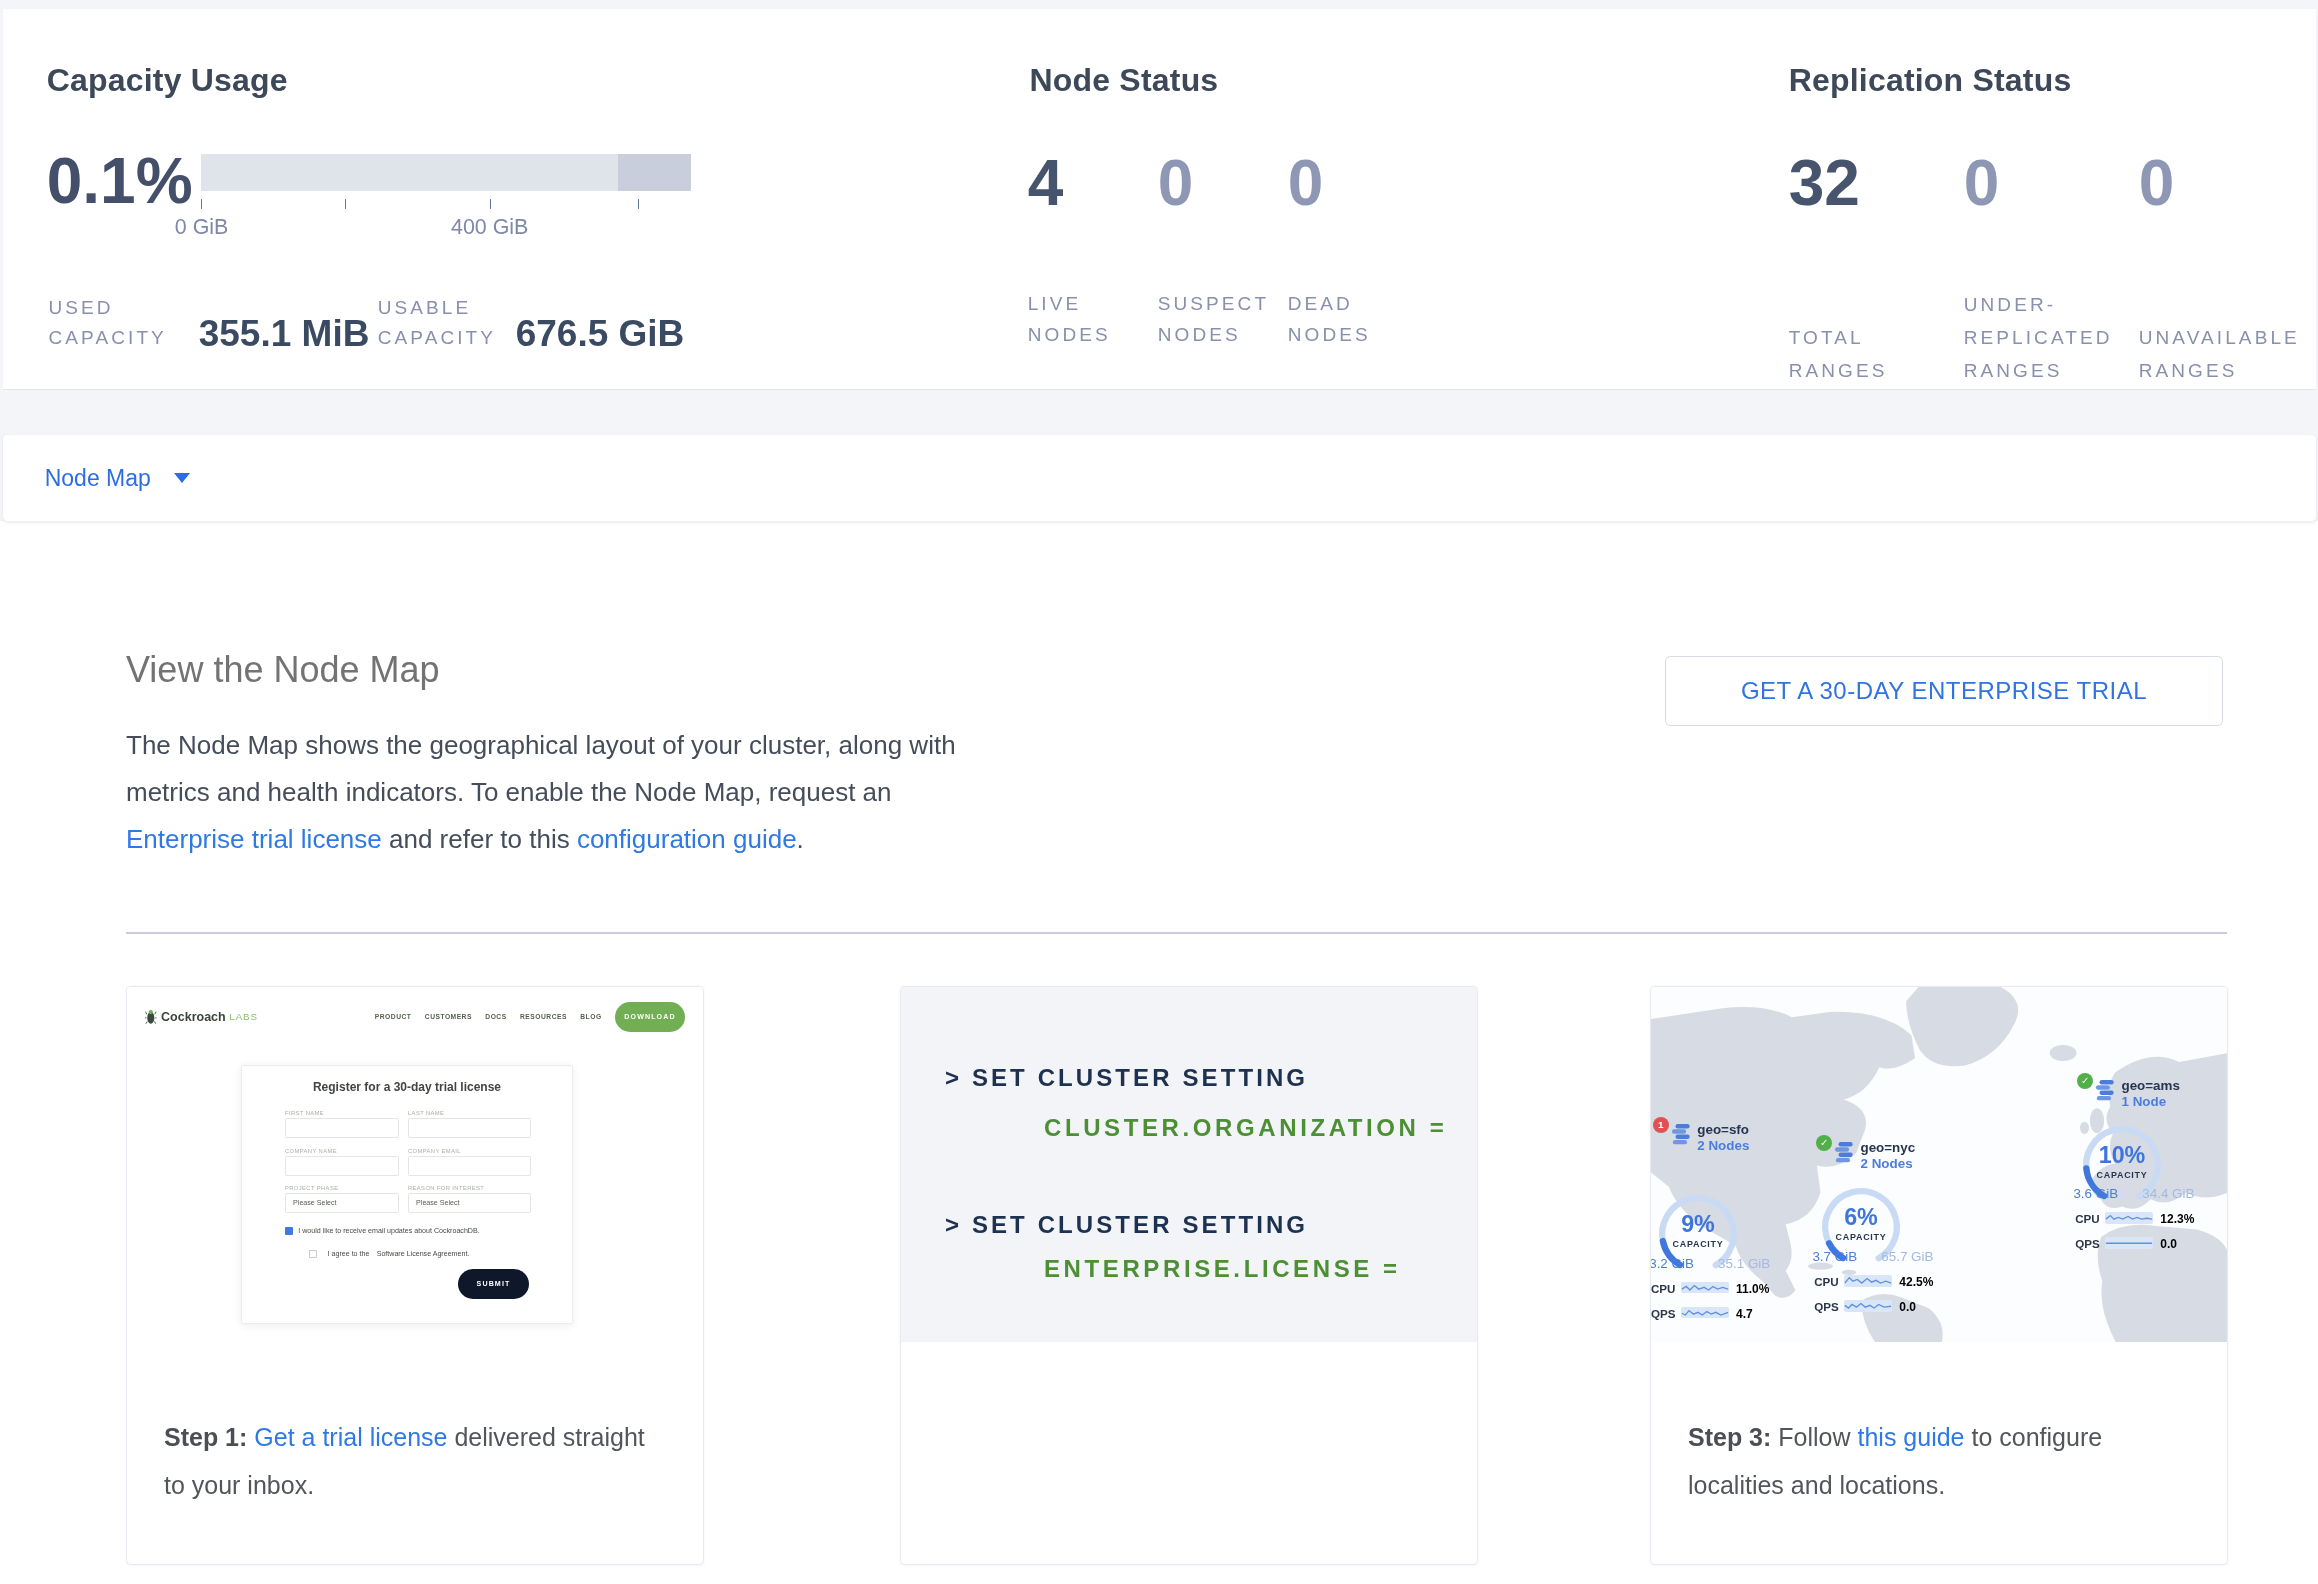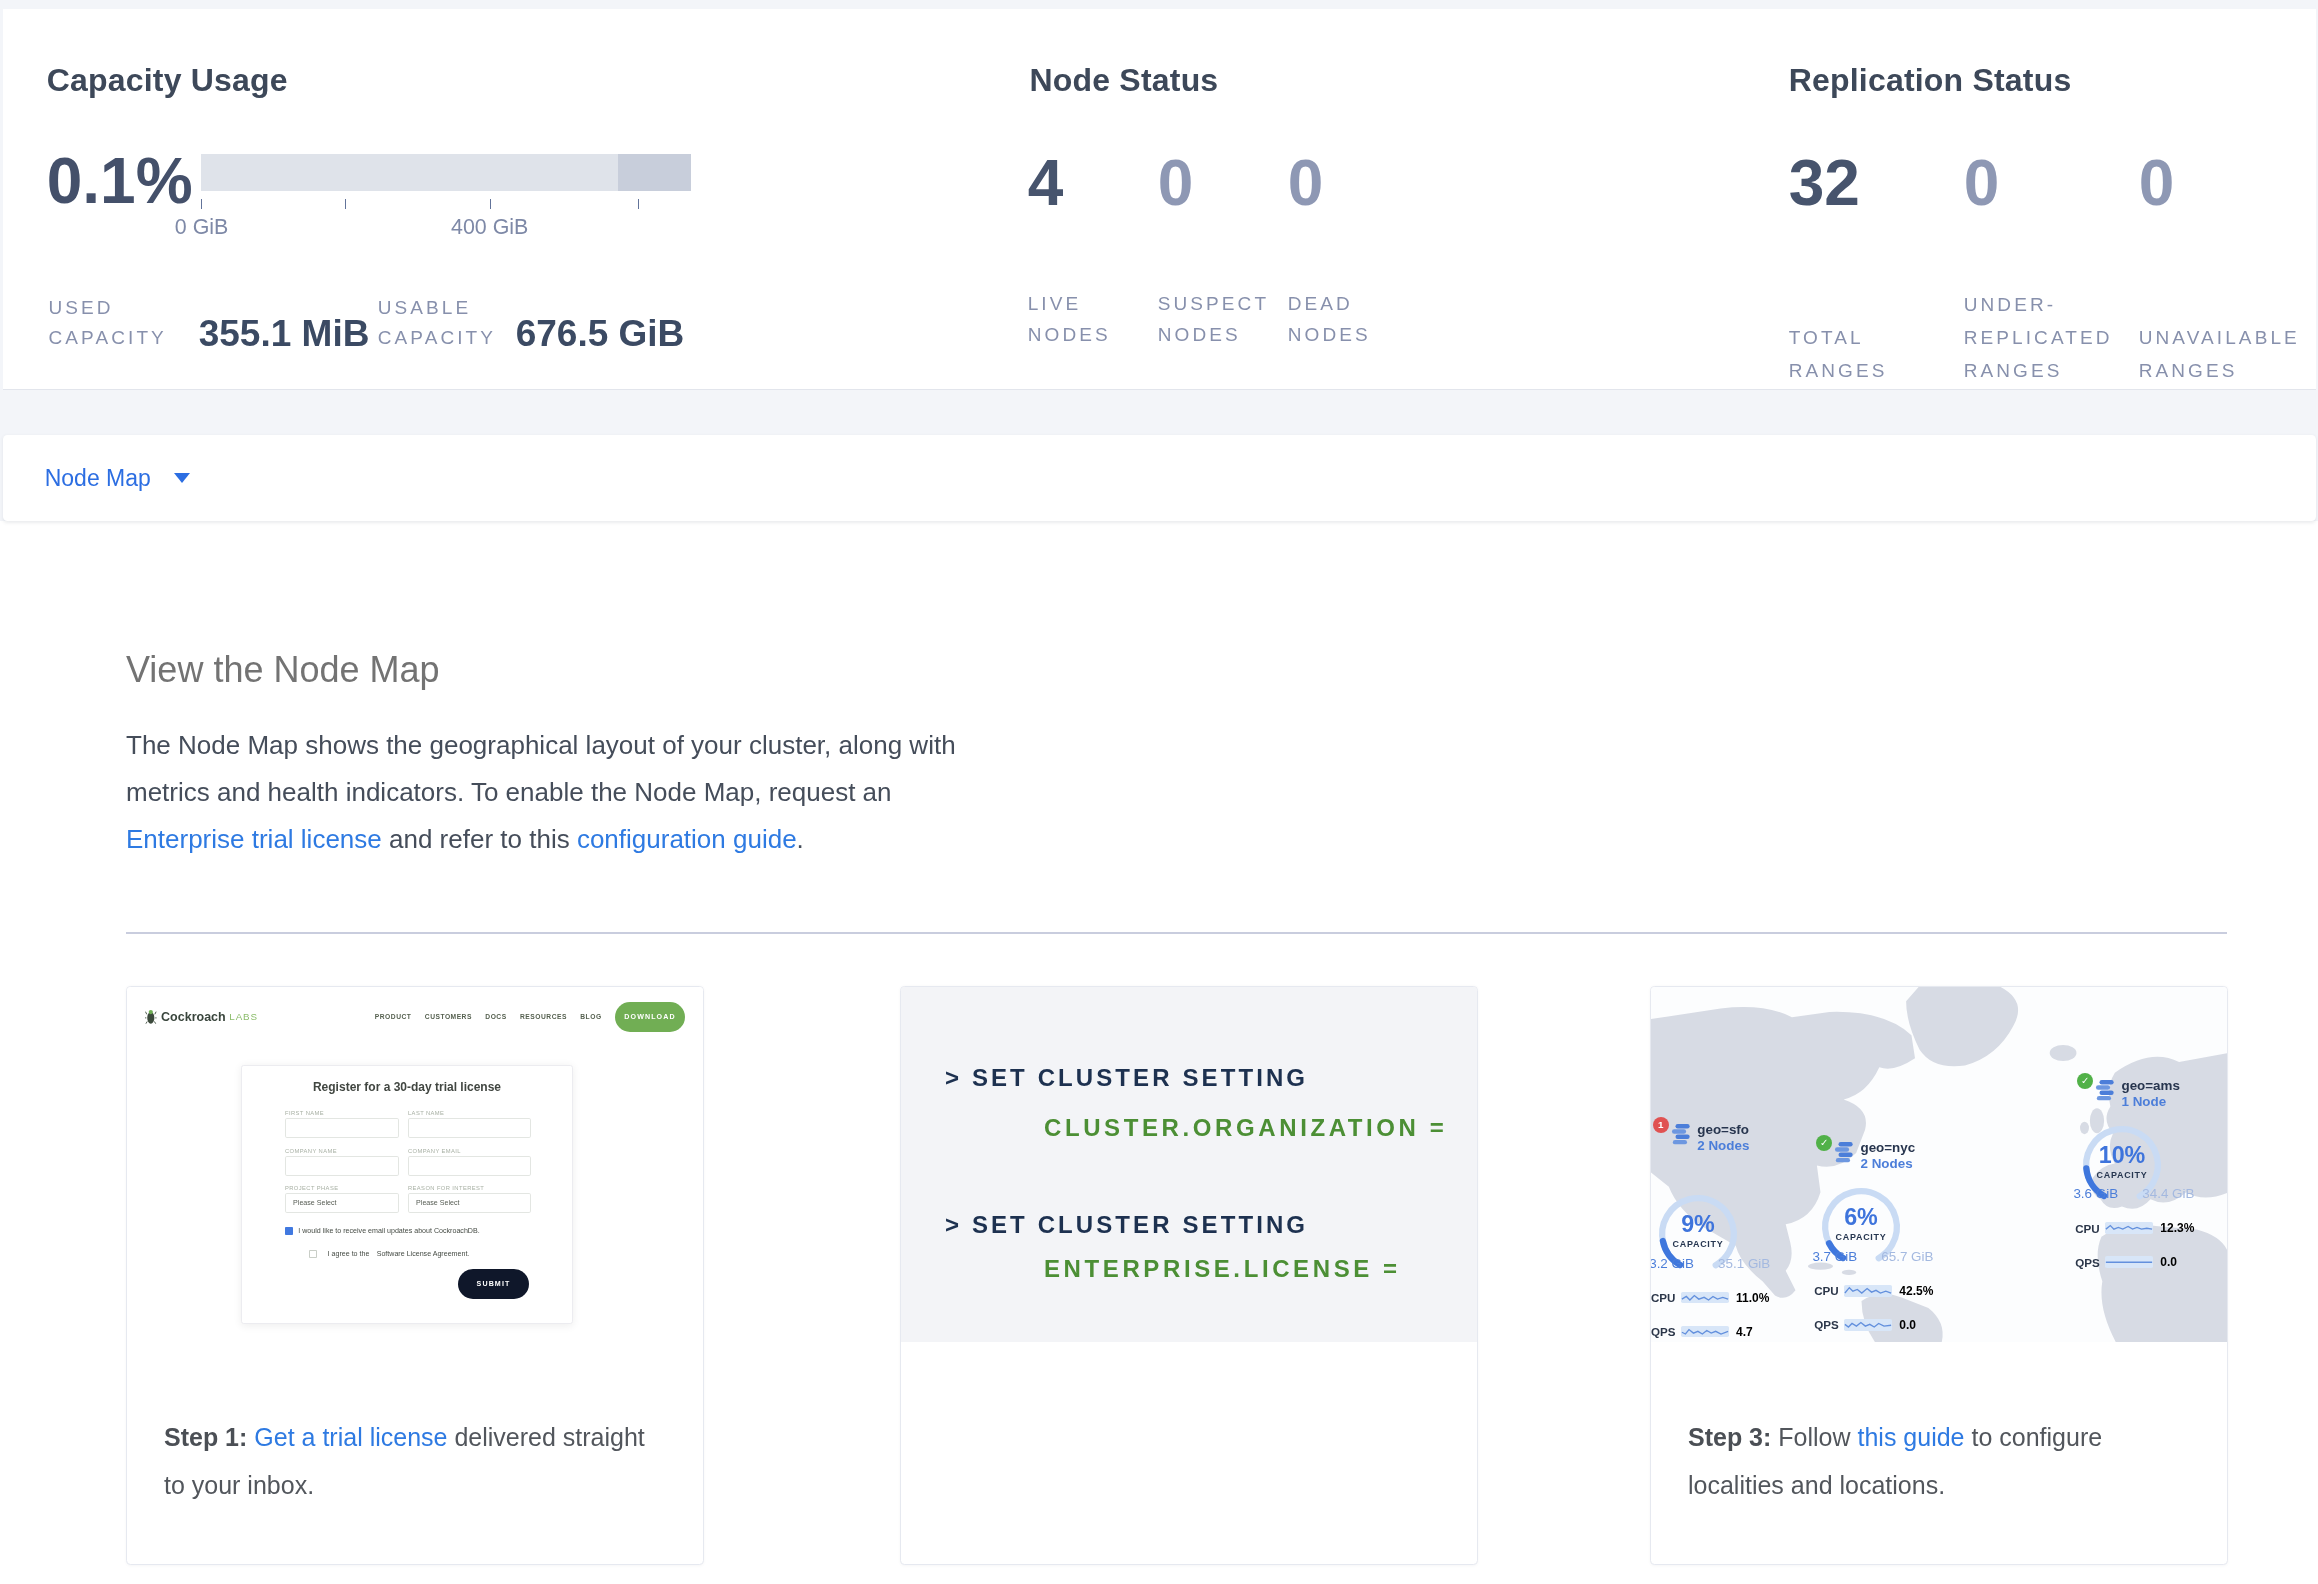--- a/index.html
+++ b/index.html
@@ -119,21 +119,21 @@
   .badge-ok { background:#51b148; }
   .mn-dbicon { margin:1.8px 5.3px 0 1.8px; }
   .mn-name { font-size:13.4px; font-weight:700; color:#27354e; line-height:16px; white-space:nowrap; }
   .mn-nodes { font-size:13.4px; font-weight:700; color:#4c7ed9; line-height:16px; white-space:nowrap; }
   .mn-gauge { display:block; margin-left:1.8px; }
   .g-pct { font-size:26px; font-weight:700; fill:#3e74dc; }
   .g-cap { font-size:10px; font-weight:700; fill:#263650; letter-spacing:.8px; }
   .mn-gib { width:121px; display:flex; justify-content:space-between; margin-top:-21.4px; margin-left:-3.6px; }
   .mn-gib .used { font-size:13.4px; font-weight:500; color:#4c7ed9; }
   .mn-gib .total { font-size:13.4px; font-weight:500; color:#a4b9e0; }
-  .mn-row { display:flex; align-items:center; margin-top:20px; margin-left:-1.8px; }
+  .mn-row { display:flex; align-items:flex-start; margin-top:11px; margin-left:-1.8px; }
   .mn-row .rl { width:30px; font-size:11.6px; font-weight:700; color:#2b3649; }
   .spark { width:48px; height:11.6px; background:#d8e6f8; border-radius:1.8px; margin-right:7.1px; }
   .mn-row .rv { font-size:12px; font-weight:700; color:#000000; }
 
   .gauge-light { stroke:#c9dbf4; }
   .gauge-dark  { stroke:#3f77dd; }
 </style>
 </head>
 <body>
 
@@ -234,20 +234,21 @@
       <span>Node Map</span>
       <span class="caret-down"></span>
     </div>
   </div>
 
   <div class="main">
     <div class="intro-heading">View the Node Map</div>
     <div class="intro-para">
       <span>The Node Map shows the geographical layout of your cluster, along with metrics and health indicators. To enable the Node Map, request an </span><span class="blue-link">Enterprise trial license</span><span> and refer to this </span><span class="blue-link">configuration guide</span><span>.</span>
     </div>
+    <div class="trial-btn">GET A 30-DAY ENTERPRISE TRIAL</div>
     <div class="divider"></div>
 
     <div class="card card1">
       <div class="card-media">
         <div class="site">
           <div class="site-header">
             <div class="site-logo">
               <svg width="11.6" height="16" viewBox="0 0 13 18">
                 <ellipse cx="6.5" cy="10" rx="4" ry="6.5" fill="#3c4a3c"></ellipse>
                 <circle cx="6.5" cy="3.5" r="2.4" fill="#6fae54"></circle>

